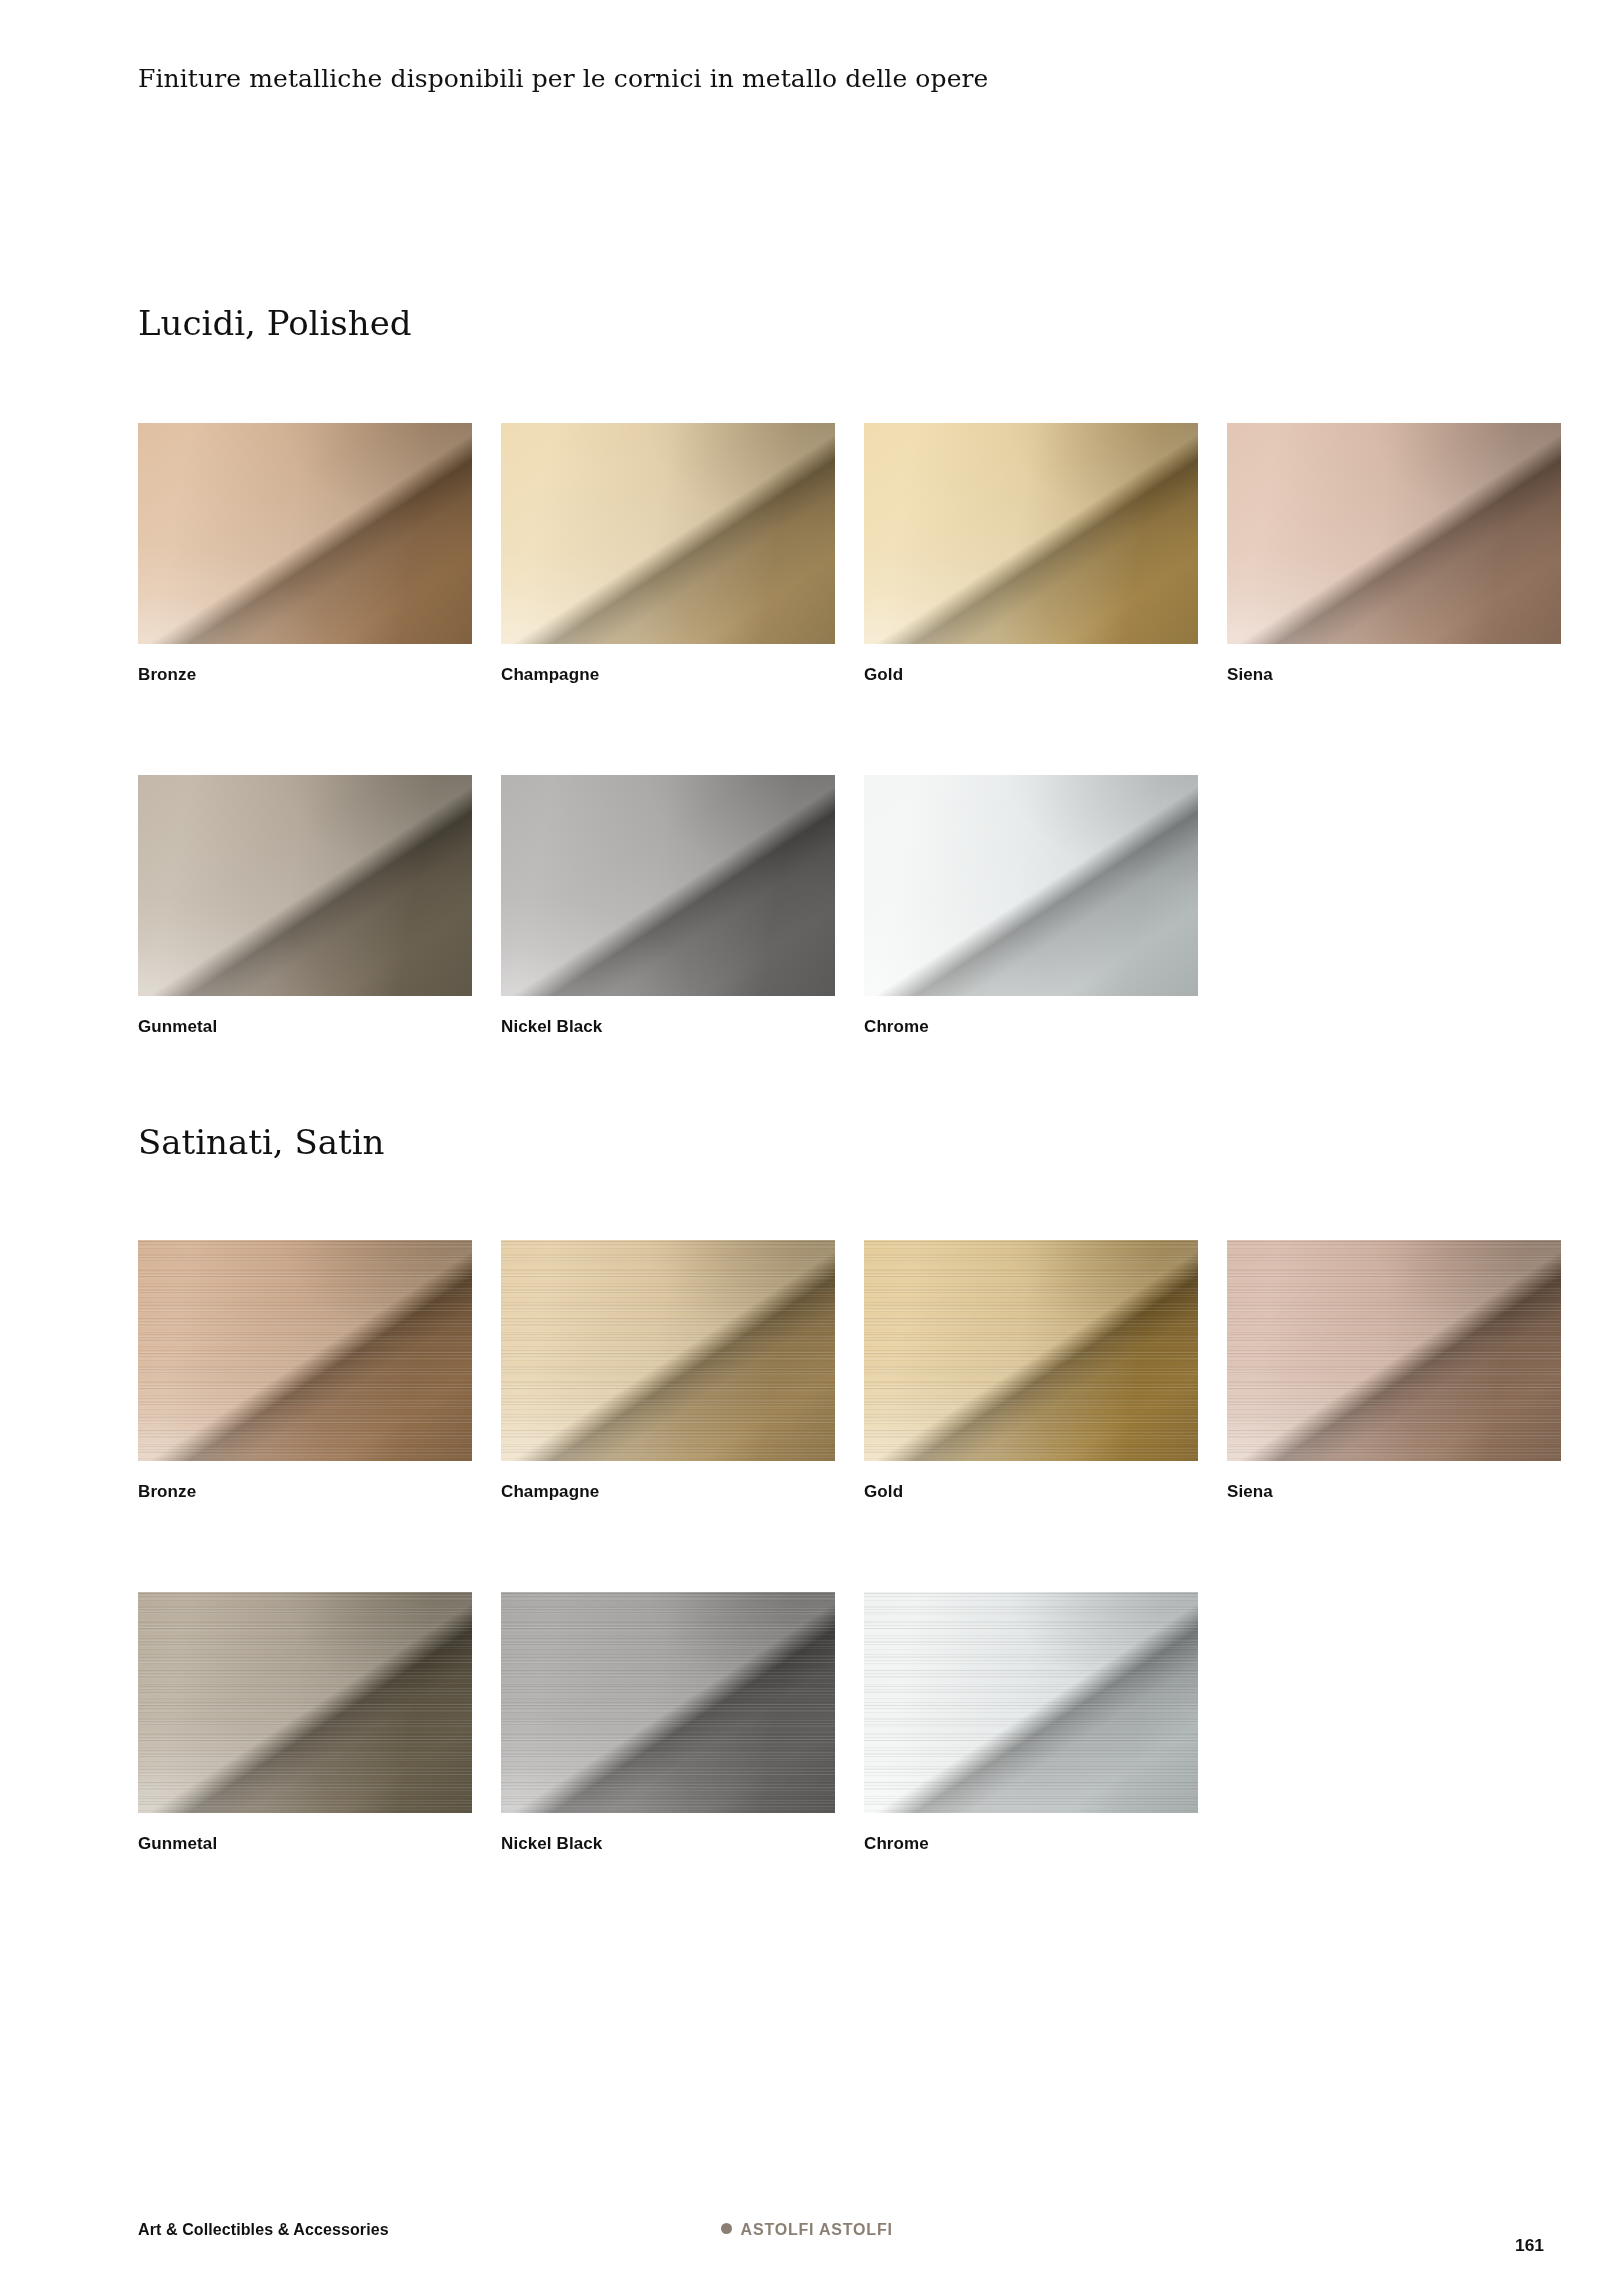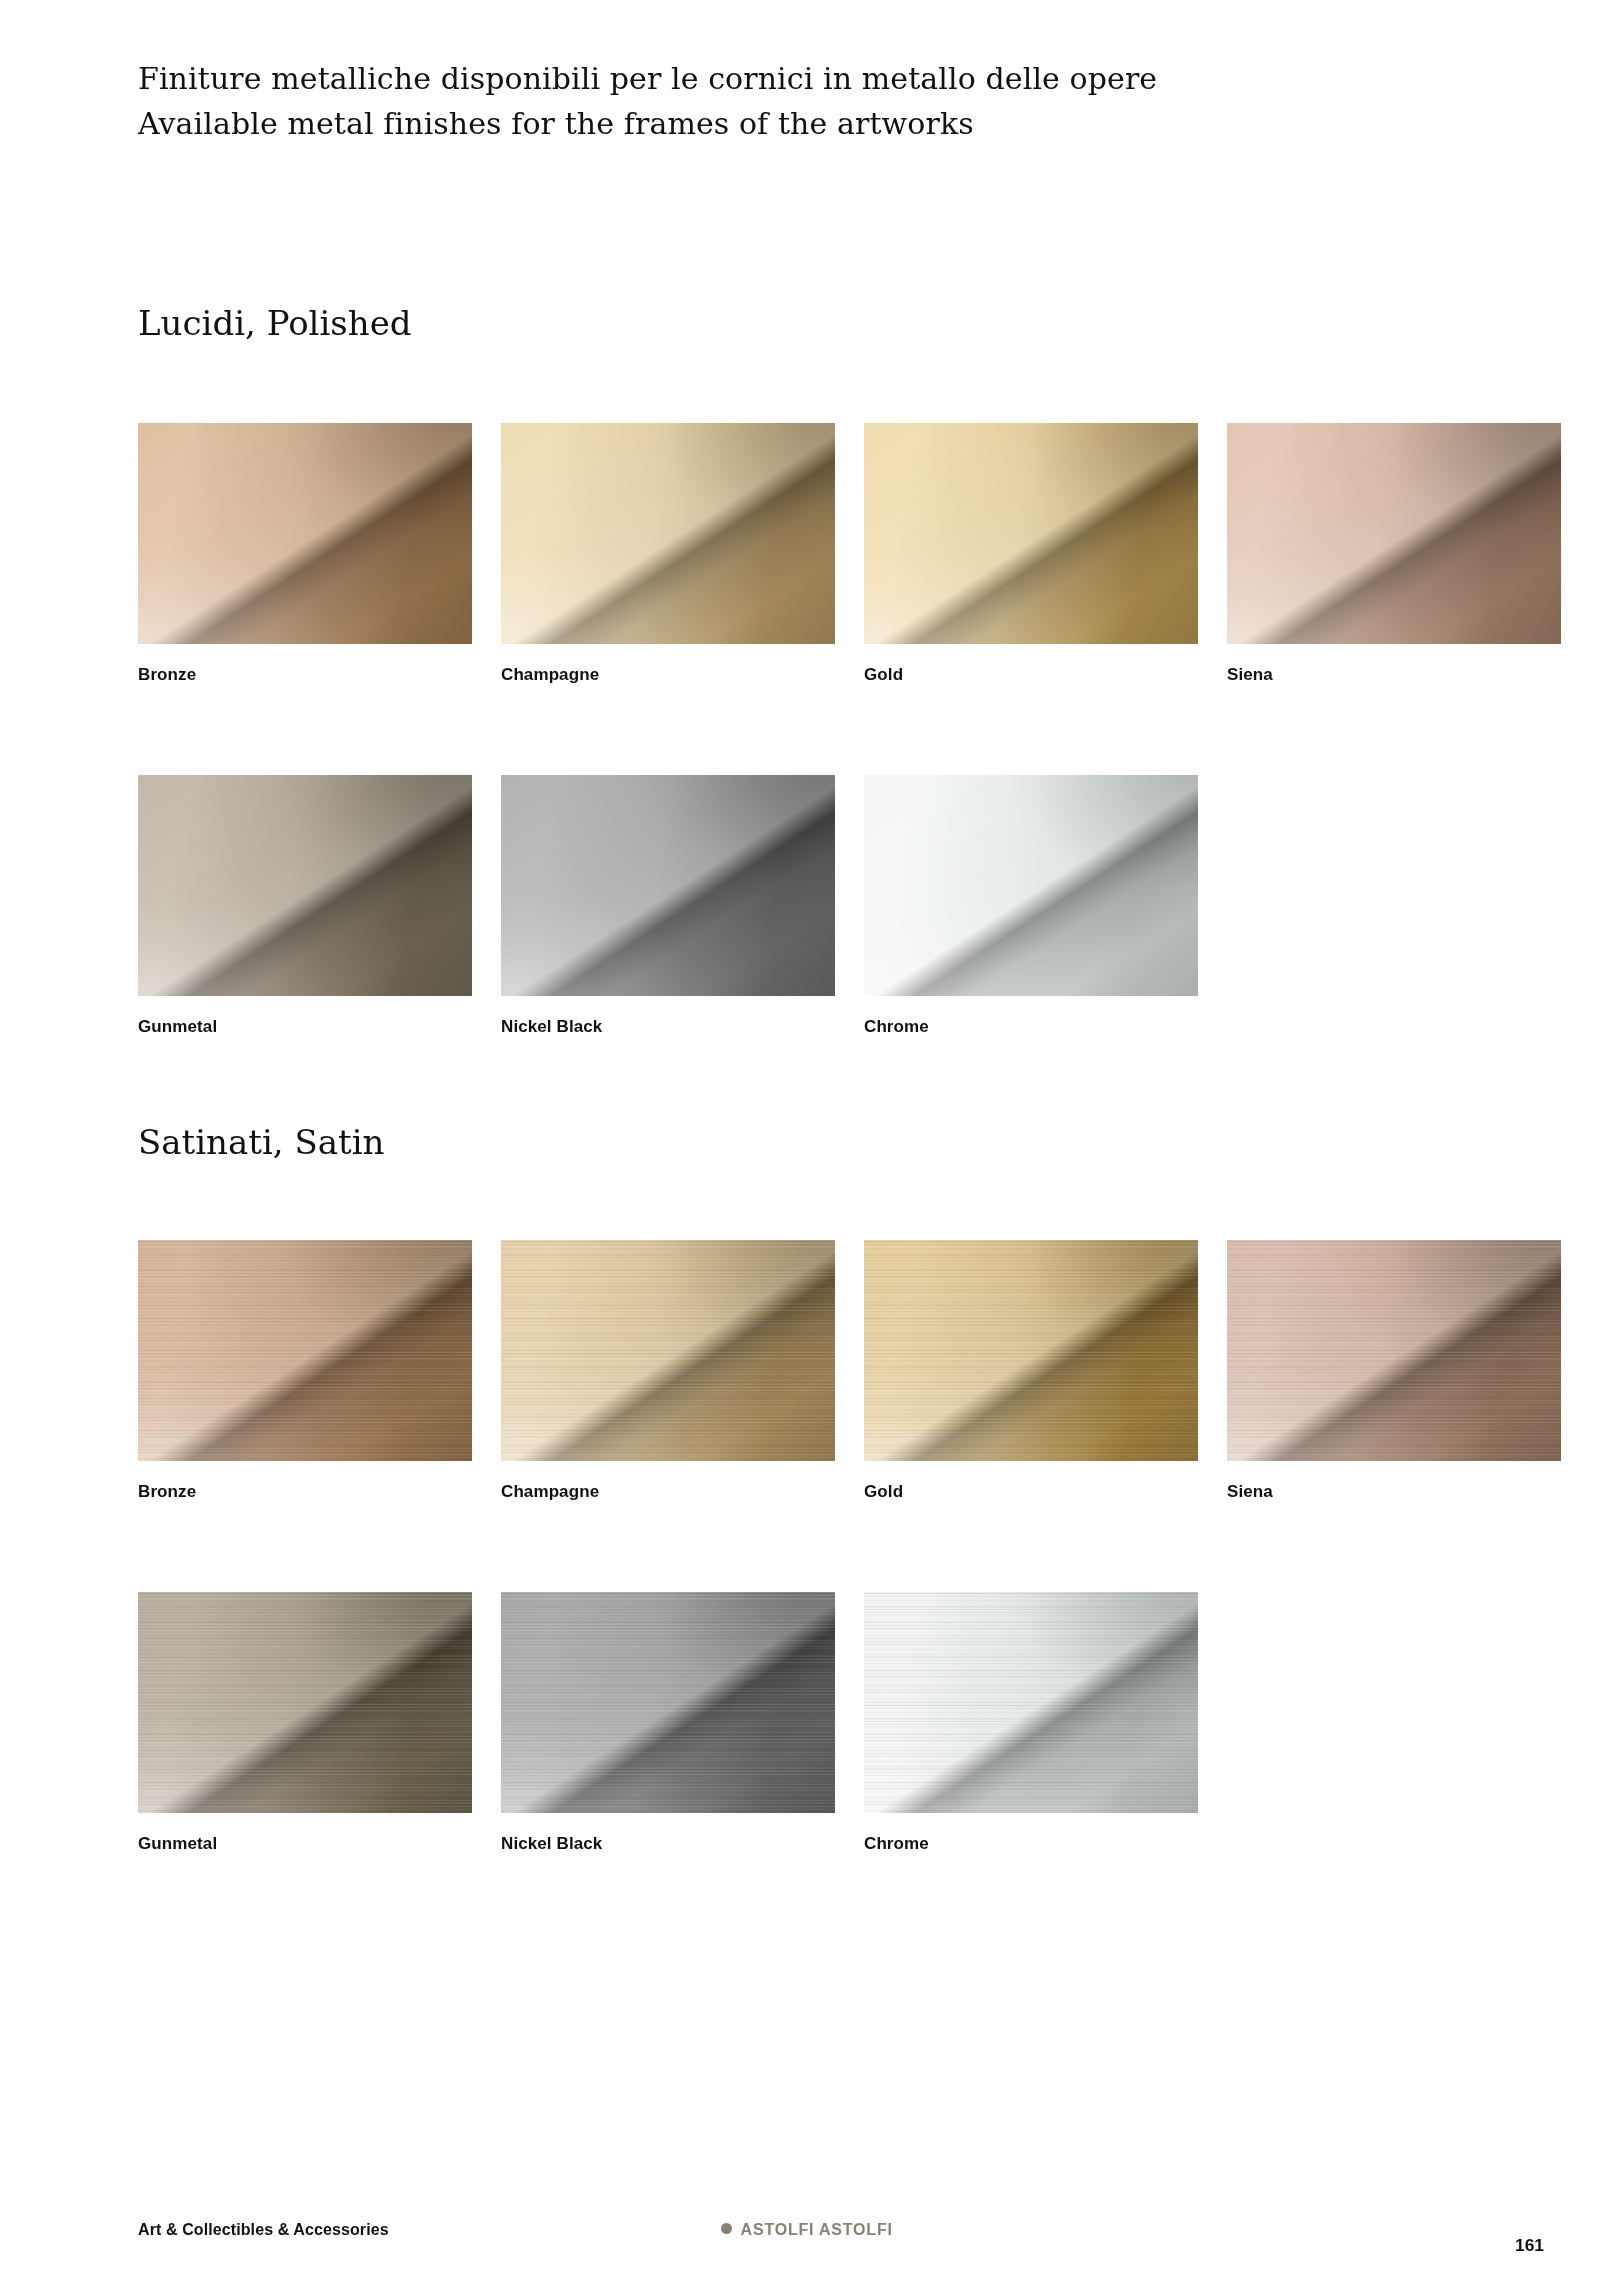--- a/index.html
+++ b/index.html
@@ -23,21 +23,21 @@
 
   
   .header {
     position: absolute;
     left: 138px;
     top: 56px;
     width: 1356px;
   }
   .header-line {
     font-family: "DejaVu Serif", "Liberation Serif", serif;
-    font-size: 30px;
+    font-size: 25px;
     line-height: 45px;
     color: #111111;
     letter-spacing: 0.1px;
     white-space: nowrap;
   }
 
   
   .section-heading {
     position: absolute;
     left: 138px;
@@ -177,21 +177,20 @@
     white-space: nowrap;
   }
 </style>
 </head>
 <body>
 
 <div class="page">
 
   <div class="header">
     <div class="header-line">Finiture metalliche disponibili per le cornici in metallo delle opere</div>
-    <div class="header-line">Available metal finishes for the frames of the artworks</div>
   </div>
 
   <div class="section-heading" id="heading-polished">Lucidi, Polished</div>
 
   <div class="section-heading" id="heading-satin">Satinati, Satin</div>
 
   <div class="swatch-row" id="row-polished-1">
       <div class="swatch-cell" data-col="0">
         <div class="swatch-chip" style="background: rgb(200, 164, 131);">
           <div class="swatch-layer layer-base" style="background: linear-gradient(100deg, rgb(224, 192, 162) 0%, rgb(224, 192, 162) 14%, rgb(200, 164, 131) 46%, rgb(154, 117, 80) 80%, rgb(143, 108, 70) 100%);"></div>

